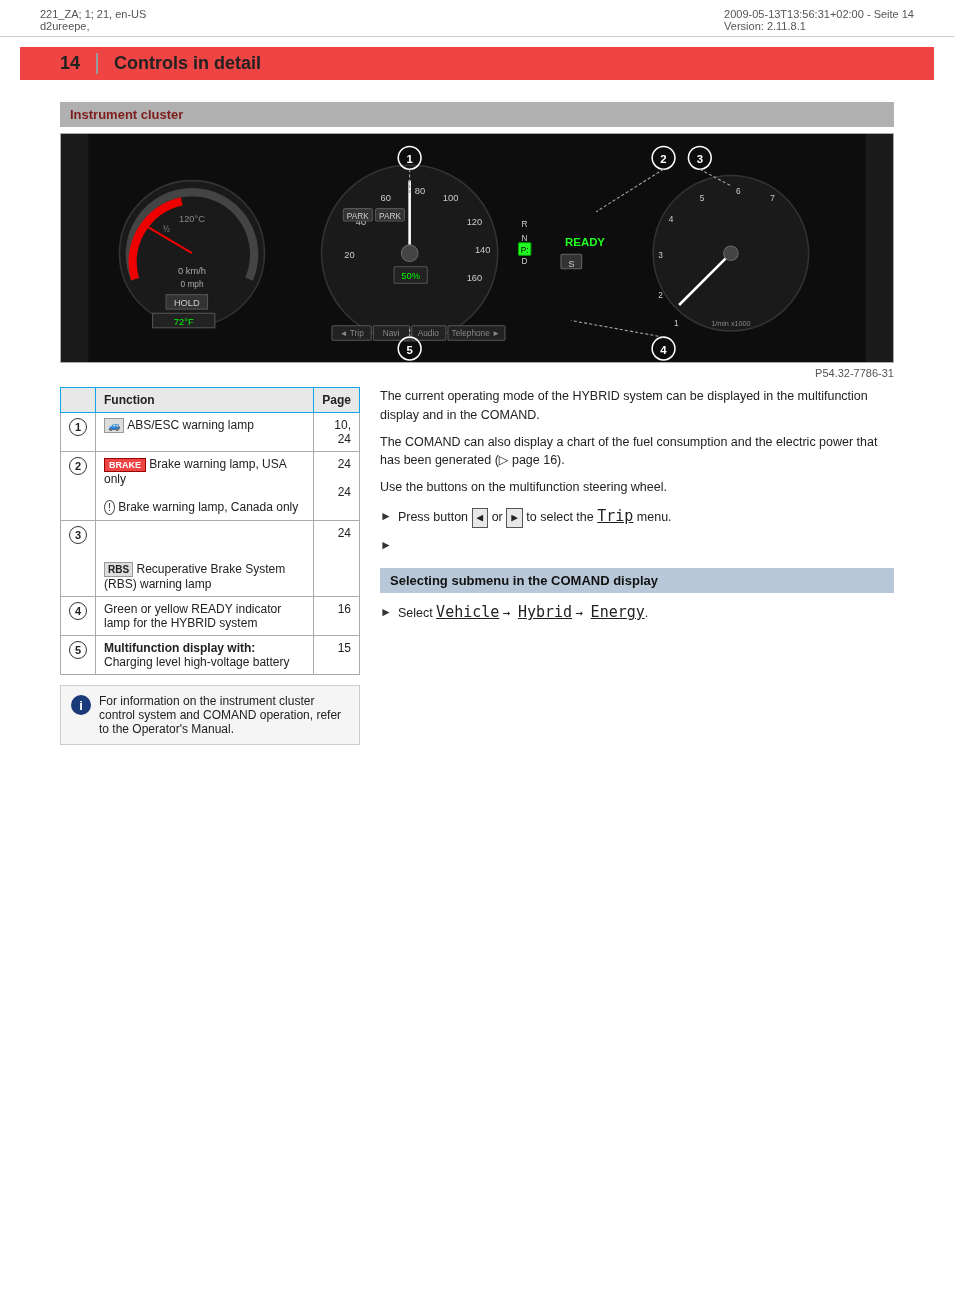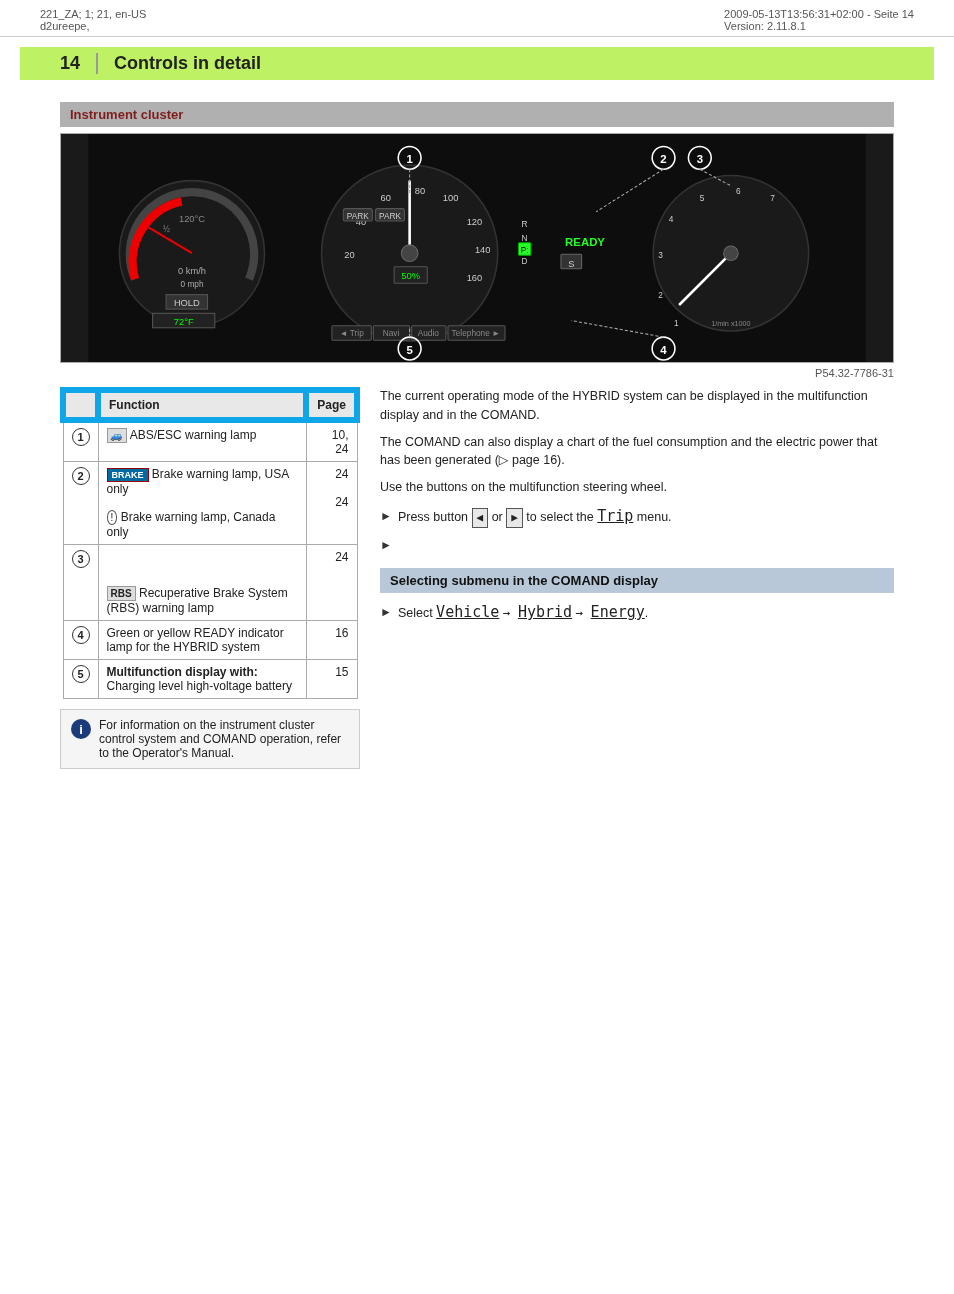--- a/index.html
+++ b/index.html
@@ -20,21 +20,21 @@
       padding: 8px 40px 4px 40px;
       font-size: 11px;
       color: #555;
       border-bottom: 1px solid #ccc;
     }
 
     
     .page-title-bar {
       display: flex;
       align-items: center;
-      background: #bef264;
+      background: #ef4444;
       padding: 6px 40px;
       margin: 0 20px;
       margin-top: 10px;
     }
     .page-number {
       font-size: 18px;
       font-weight: bold;
       color: #222;
       margin-right: 16px;
       padding-right: 16px;
@@ -102,21 +102,21 @@
     }
 
     
     .func-table {
       width: 100%;
       border-collapse: collapse;
       border: 1px solid #aaa;
     }
     .func-table th {
       background: #e8e8e8;
-      border: 6px solid #0ea5e9;
+      border: 1px solid #0ea5e9;
       padding: 5px 8px;
       text-align: left;
       font-size: 12px;
     }
     .func-table td {
       border: 1px solid #aaa;
       padding: 5px 8px;
       vertical-align: top;
       font-size: 12px;
     }
@@ -138,21 +138,21 @@
     .badge-abs {
       display: inline-block;
       background: #ddd;
       border: 1px solid #999;
       padding: 1px 3px;
       font-size: 10px;
       font-weight: bold;
     }
     .badge-brake {
       display: inline-block;
-      background: #0369a1;
+      background: #ef4444;
       color: #fff;
       border: 1px solid #900;
       padding: 1px 4px;
       font-size: 9px;
       font-weight: bold;
     }
     .badge-rbs {
       display: inline-block;
       background: #ddd;
       border: 1px solid #999;

